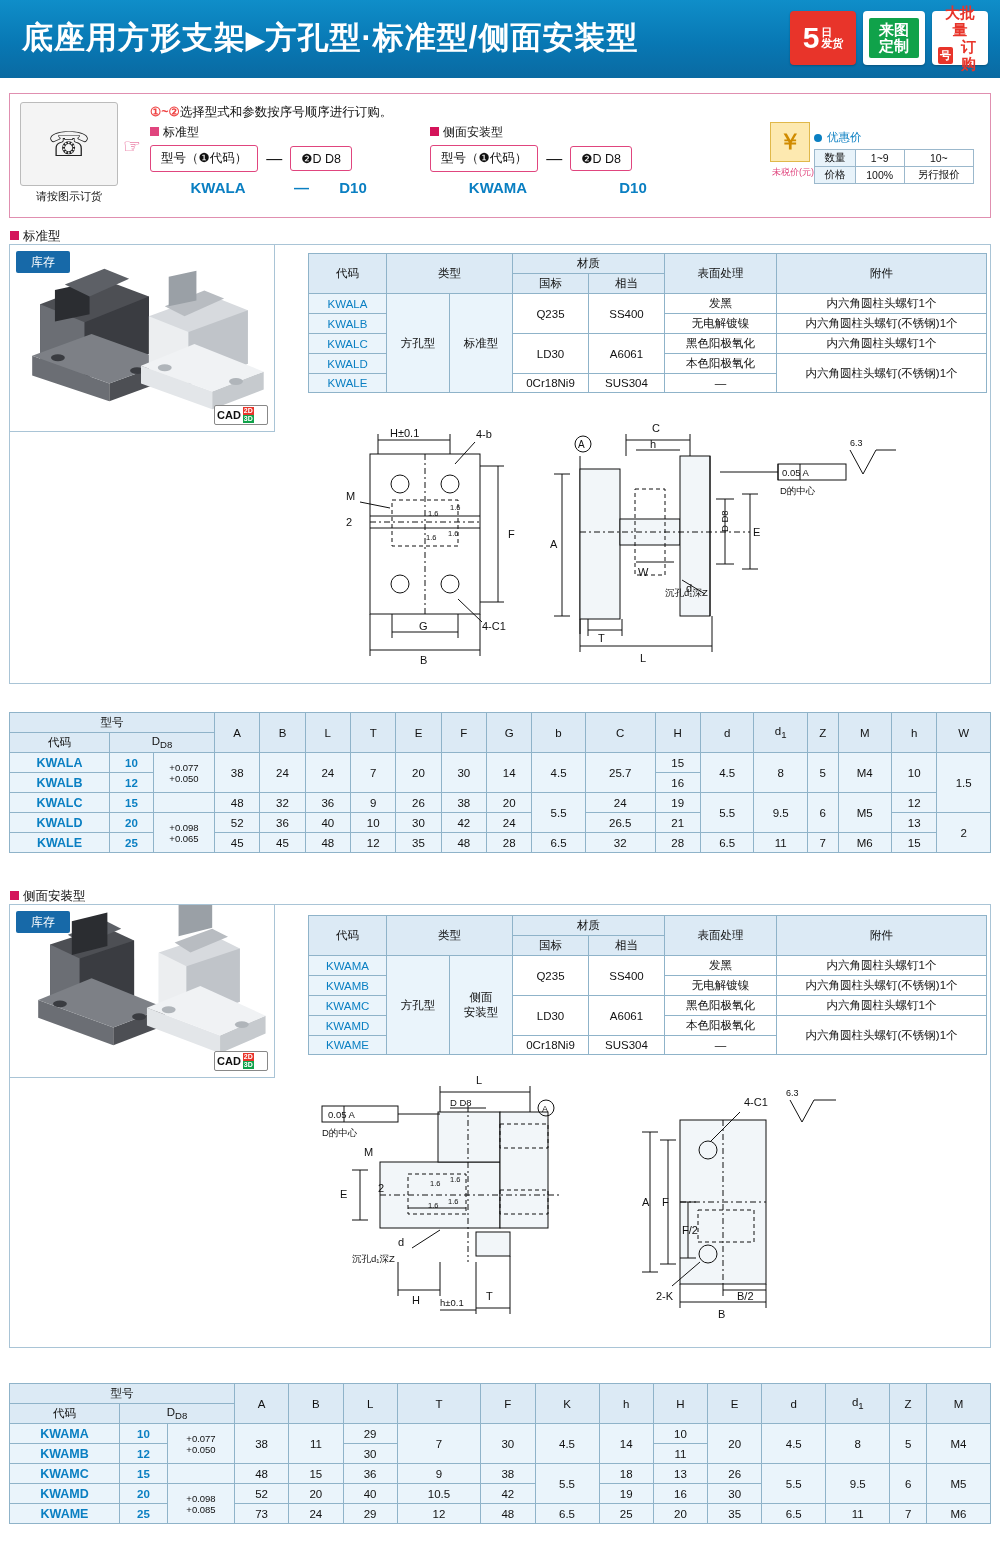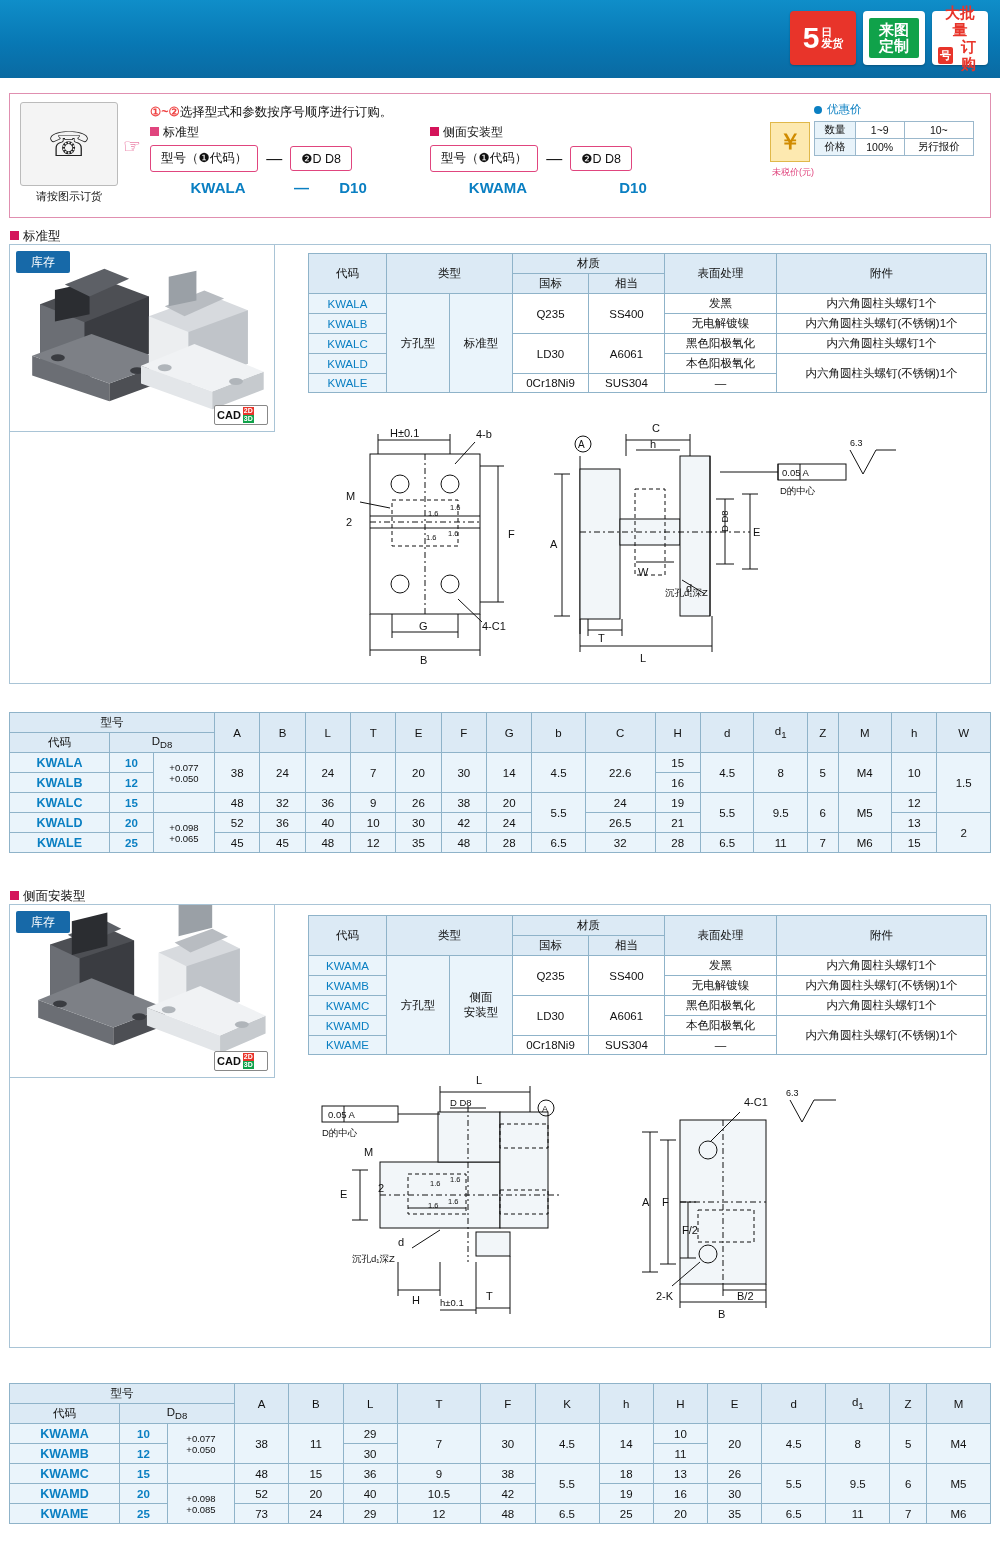--- a/index.html
+++ b/index.html
@@ -67,21 +67,21 @@
     padding:4px 10px; font-size:12.5px; white-space:nowrap;
   }
   .dash { font-size:16px; color:#111; }
   .code-val-row { display:flex; align-items:center; gap:8px; margin-top:7px; }
   .code-val {
     color:#0a7fc2; font-weight:bold; font-size:15px; text-align:center;
   }
 
   
   .price-box { position:absolute; right:10px; top:8px; width:210px; }
-  .price-head { display:flex; align-items:center; gap:5px; font-size:11.5px; color:#0a7fc2; }
+  .price-head { display:flex; align-items:center; gap:5px; font-size:11.5px; color:#0a7fc2;margin-top:28px; }
   .dot { width:8px; height:8px; background:#0a7fc2; border-radius:50%; display:inline-block;}
   .price-table { border-collapse:collapse; margin-top:4px; width:160px; margin-left:44px;}
   .price-table td { border:1px solid #9bb8cc; font-size:10.5px; padding:1px 4px; text-align:center;
      background:#fff; height:16px;}
   .price-table .hd { background:#e8f3fa; }
   .yen-box { position:absolute; left:0; top:20px; width:40px; height:40px; background:#fde9b0;
      border:1px solid #e0b84a; display:flex; align-items:center; justify-content:center;
      font-size:22px; color:#d08b00; font-weight:bold;}
   .yen-caption { position:absolute; left:-4px; top:64px; width:54px; text-align:center;
      font-size:9px; color:#e0457e;}
@@ -130,20 +130,23 @@
   table.dim td.val { background:#eaf4fb; }
 
   .drawing { position:absolute; }
 </style>
 </head>
 <body>
 
 <div class="page">
 
   <div class="header">
+    <div class="header-title">
+      <span>底座用方形支架</span><span class="arrow">▶</span><span>方孔型·标准型/侧面安装型</span>
+    </div>
     <div class="badges">
       <div class="badge badge-5day">
         <span class="num">5</span>
         <span class="txt">
           <span style="display:block">日</span>
           <span style="display:block">发货</span>
         </span>
       </div>
       <div class="badge badge-green">
         <div class="inner">
@@ -458,21 +461,21 @@
               <span style="display:block">+0.050</span>
             </td>
         <td class="val" rowspan="2">38</td>
         <td class="val" rowspan="2">24</td>
         <td class="val" rowspan="2">24</td>
         <td class="val" rowspan="2">7</td>
         <td class="val" rowspan="2">20</td>
         <td class="val" rowspan="2">30</td>
         <td class="val" rowspan="2">14</td>
         <td class="val" rowspan="2">4.5</td>
-        <td class="val" rowspan="2">22.6</td>
+        <td class="val" rowspan="2">25.7</td>
         <td class="val">15</td>
         <td class="val" rowspan="2">4.5</td>
         <td class="val" rowspan="2">8</td>
         <td class="val" rowspan="2">5</td>
         <td class="val" rowspan="2">M4</td>
         <td class="val" rowspan="2">10</td>
         <td class="val" rowspan="3">1.5</td>
       </tr>
       <tr>
         <td class="codecol">KWALB</td>

